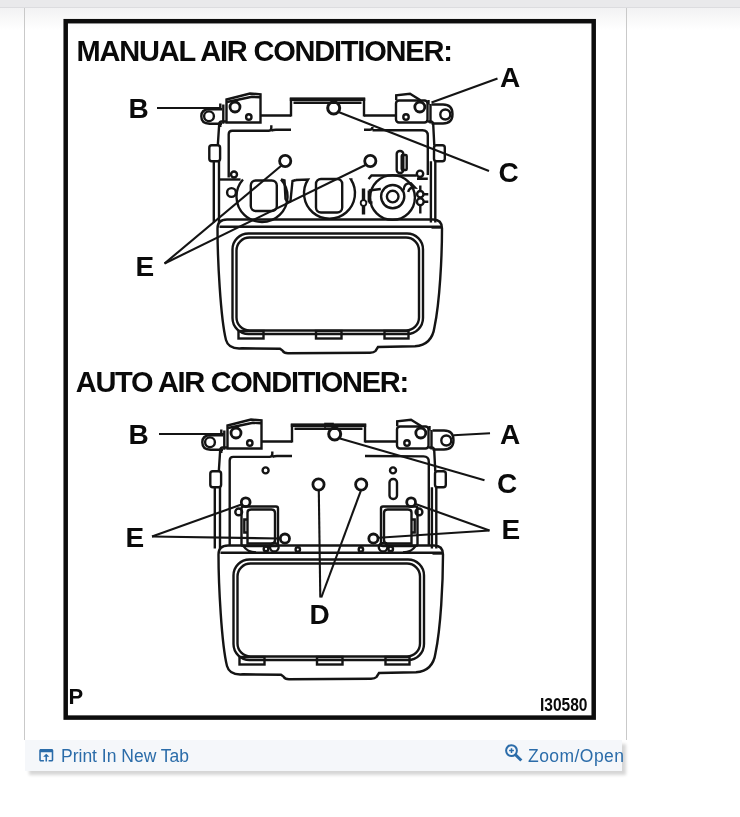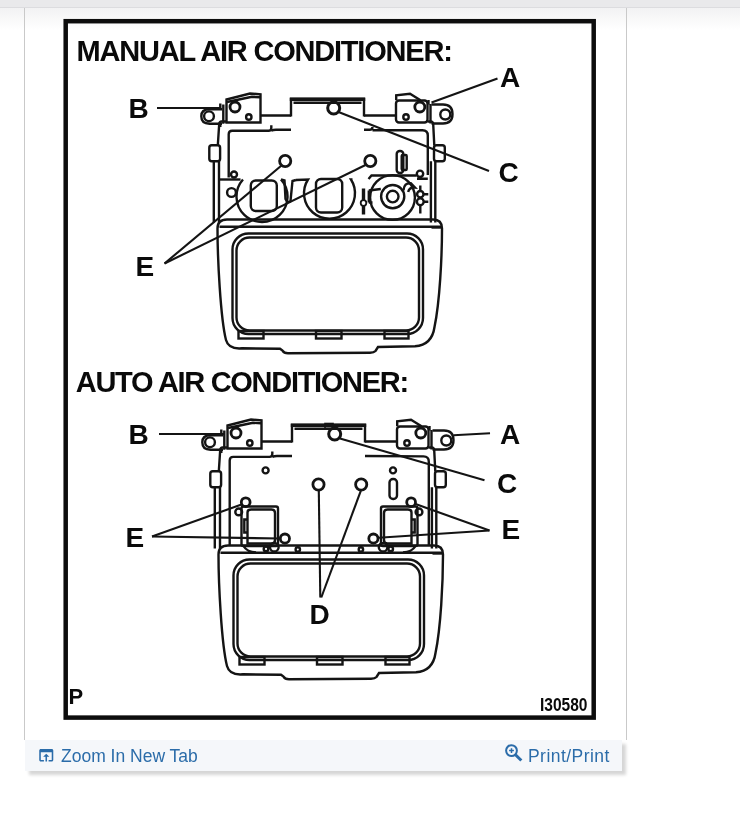--- a/index.html
+++ b/index.html
@@ -12,22 +12,22 @@
 .lnk{position:absolute;color:#2b6ca9;font-size:17.5px;white-space:nowrap}
 svg{position:absolute;left:0;top:0}
 </style>
 </head>
 <body>
 <div class="topbar"></div>
 <div class="grad"></div>
 <div class="colL"></div>
 <div class="colR"></div>
 <div class="toolbar"></div>
-<div class="lnk" id="lnk1" style="left:61px;top:746px">Zoom In New Tab</div>
-<div class="lnk" id="lnk2" style="left:528px;top:746px;letter-spacing:0.45px">Print/Print</div>
+<div class="lnk" id="lnk1" style="left:61px;top:746px">Print In New Tab</div>
+<div class="lnk" id="lnk2" style="left:528px;top:746px;letter-spacing:0.45px">Zoom/Open</div>
 <svg width="740" height="817" viewBox="0 0 740 817">
 
 <g fill="#2b6ca9">
 <path transform="translate(36.9,745.9) scale(0.78)" d="M19 4H5c-1.11 0-2 .9-2 2v12c0 1.1.89 2 2 2h4v-2H5V8h14v10h-4v2h4c1.1 0 2-.9 2-2V6c0-1.1-.9-2-2-2zm-7 6l-4 4h3v6h2v-6h3l-4-4z"></path>
 </g>
 <g stroke="#2b6ca9" fill="none" stroke-width="1.8">
 <circle cx="511.5" cy="750.6" r="5.4" stroke-width="2"></circle>
 <path d="M515.5,754.7 L521.3,760.5" stroke-width="3"></path>
 <path d="M511.5,748.2 v4.8 M509.1,750.6 h4.8" stroke-width="1.5"></path>
 </g>

